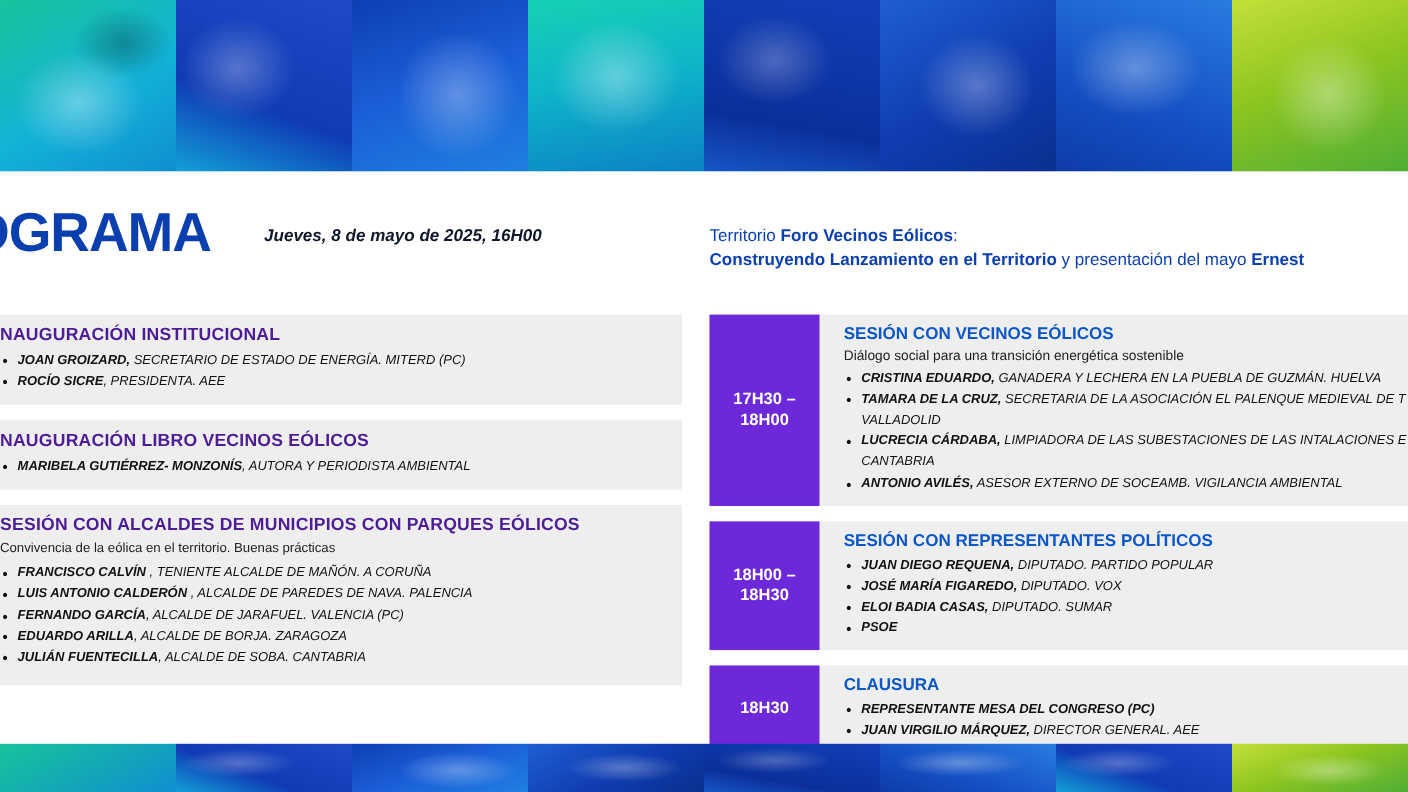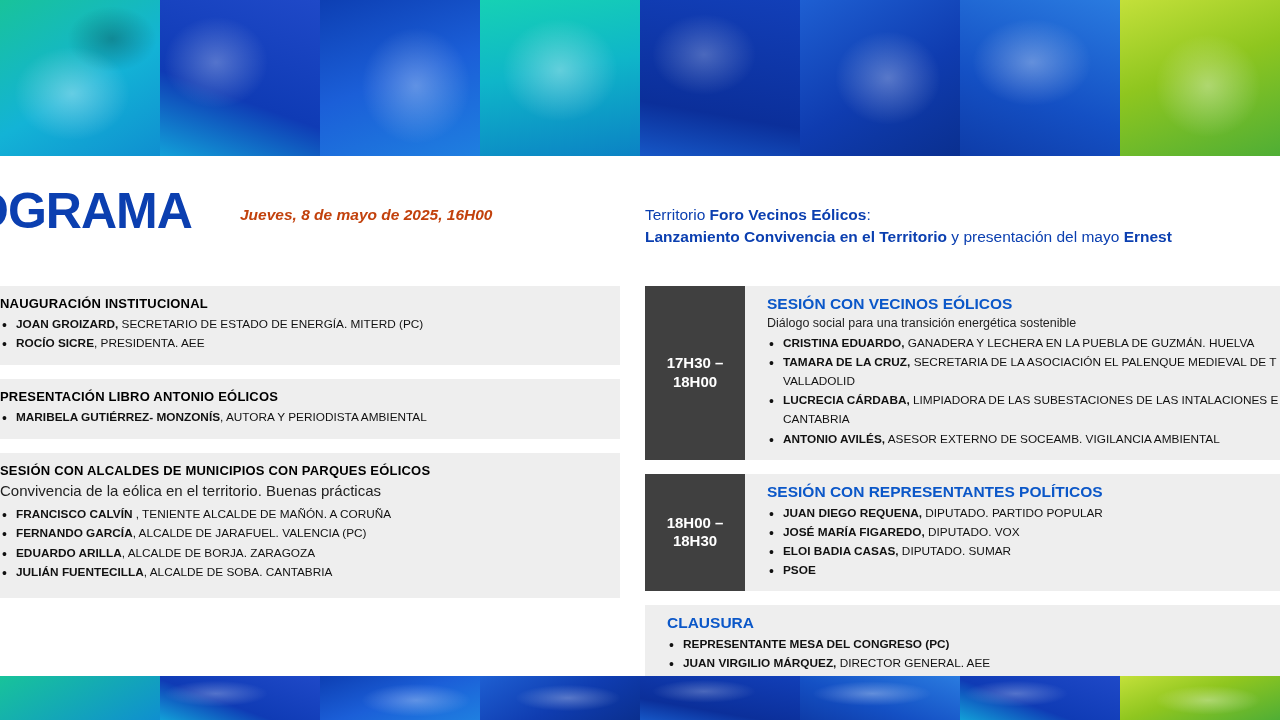--- a/index.html
+++ b/index.html
@@ -45,56 +45,56 @@
       radial-gradient(ellipse 55% 55% at 55% 55%, rgba(255,255,255,.35), rgba(255,255,255,0) 60%),
       linear-gradient(160deg,#c3e03a 0%, #8fc61f 45%, #4fae35 100%); }
   .tx9 { background: linear-gradient(150deg,#18c39a 0%, #0f8fd0 100%); }
   .title {
     position: absolute; left: -30px; top: 186px;
     font-size: 50px; font-weight: 800; color: #0b3fb0;
     letter-spacing: -1px; line-height: 1;
   }
   .subtitle {
     position: absolute; left: 240px; top: 204px;
-    font-style: italic; font-weight: 700; color: #c2410c;
+    font-style: italic; font-weight: 700; color: #0f172a;
     font-size: 15.5px; line-height: 1.45; white-space: nowrap;
   }
   .launch {
     position: absolute; left: 645px; top: 204px;
     font-size: 15.5px; color: #0b3fb0; line-height: 1.45;
     width: 700px;
   }
   .launch b { font-weight: 800; }
 
   
   .col-left { position: absolute; left: -20px; top: 286px; width: 640px; }
   .col-right { position: absolute; left: 645px; top: 286px; width: 660px; }
 
   .block {
     background: #eeeeee; margin-bottom: 14px; padding: 10px 14px 12px 20px;
   }
   .block h3 {
-    color: #000000; font-size: 13px; font-weight: 800; letter-spacing: .2px;
+    color: #4c1d95; font-size: 16px; font-weight: 800; letter-spacing: .2px;
     margin-bottom: 4px;
   }
-  .block .note { font-size: 15px; color: #222; margin: 0 0 6px 0; }
-  ul.people { list-style: none; margin: 2px 0 0 0; padding: 0; }
+  .block .note { font-size: 12px; color: #222; margin: 0 0 6px 0; }
+  ul.people { list-style: none; margin: 2px 0 0 0; padding: 0; font-style: italic; }
   ul.people li {
     position: relative; padding-left: 16px; font-size: 11.8px; color: #111;
     line-height: 1.62; text-transform: uppercase;
   }
   ul.people li::before {
     content: "•"; position: absolute; left: 2px; top: -1px; font-size: 14px; color: #111;
   }
   ul.people li b { font-weight: 800; }
 
   
   .row { display: flex; margin-bottom: 14px; background: #eeeeee; }
   .row .time {
-    flex: 0 0 100px; background: #404040; color: #fff;
+    flex: 0 0 100px; background: #6d28d9; color: #fff;
     display: flex; align-items: center; justify-content: center;
     font-size: 15px; font-weight: 800; text-align: center; line-height: 1.25;
     padding: 10px 6px;
   }
   .row .body { flex: 1 1 auto; padding: 9px 12px 11px 22px; }
   .row .body h3 { color: #0b57c8; font-size: 15.5px; font-weight: 800; margin-bottom: 3px; }
   .row .body .note { font-size: 12.5px; color: #222; margin-bottom: 4px; }
 </style>
 </head>
 <body>
@@ -128,45 +128,46 @@
       </div>
   </div>
 
   <div class="title">OGRAMA</div>
   <div class="subtitle">
     <div>Jueves, 8 de mayo de 2025, 16H00</div>
   </div>
 
   <div class="launch">
     <span>Territorio </span><b>Foro Vecinos Eólicos</b><span>:</span><br>
-    <b>Lanzamiento Convivencia en el Territorio</b><span> y presentación del mayo </span><b>Ernest</b>
+    <b>Construyendo Lanzamiento en el Territorio</b><span> y presentación del mayo </span><b>Ernest</b>
   </div>
 
   <div class="col-left">
 
     <div class="block">
       <h3>NAUGURACIÓN INSTITUCIONAL</h3>
       <ul class="people">
         <li><b>JOAN GROIZARD,</b><span> SECRETARIO DE ESTADO DE ENERGÍA. MITERD (PC)</span></li>
         <li><b>ROCÍO SICRE</b><span>, PRESIDENTA. AEE</span></li>
       </ul>
     </div>
 
     <div class="block">
-      <h3>PRESENTACIÓN LIBRO ANTONIO EÓLICOS</h3>
+      <h3>NAUGURACIÓN LIBRO VECINOS EÓLICOS</h3>
       <ul class="people">
         <li><b>MARIBELA GUTIÉRREZ- MONZONÍS</b><span>, AUTORA Y PERIODISTA AMBIENTAL</span></li>
       </ul>
     </div>
 
     <div class="block" style="padding-bottom:16px;">
       <h3>SESIÓN CON ALCALDES DE MUNICIPIOS CON PARQUES EÓLICOS</h3>
       <p class="note">Convivencia de la eólica en el territorio. Buenas prácticas</p>
       <ul class="people">
         <li><b>FRANCISCO CALVÍN</b><span> , TENIENTE ALCALDE DE MAÑÓN. A CORUÑA</span></li>
+        <li><b>LUIS ANTONIO CALDERÓN</b><span> , ALCALDE DE PAREDES DE NAVA. PALENCIA</span></li>
         <li><b>FERNANDO GARCÍA</b><span>, ALCALDE DE JARAFUEL. VALENCIA (PC)</span></li>
         <li><b>EDUARDO ARILLA</b><span>, ALCALDE DE BORJA. ZARAGOZA</span></li>
         <li><b>JULIÁN FUENTECILLA</b><span>, ALCALDE DE SOBA. CANTABRIA</span></li>
       </ul>
     </div>
 
   </div>
 
   <div class="col-right">
 
@@ -191,20 +192,21 @@
         <ul class="people">
           <li><b>JUAN DIEGO REQUENA,</b><span>  DIPUTADO. PARTIDO POPULAR</span></li>
           <li><b>JOSÉ MARÍA FIGAREDO,</b><span> DIPUTADO. VOX</span></li>
           <li><b>ELOI BADIA CASAS,</b><span> DIPUTADO. SUMAR</span></li>
           <li><b>PSOE</b><span></span></li>
         </ul>
       </div>
     </div>
 
     <div class="row">
+      <div class="time">18H30</div>
       <div class="body">
         <h3>CLAUSURA</h3>
         <ul class="people">
           <li><b>REPRESENTANTE MESA DEL CONGRESO (PC)</b><span></span></li>
           <li><b>JUAN VIRGILIO MÁRQUEZ,</b><span> DIRECTOR GENERAL. AEE</span></li>
         </ul>
       </div>
     </div>
 
   </div>

